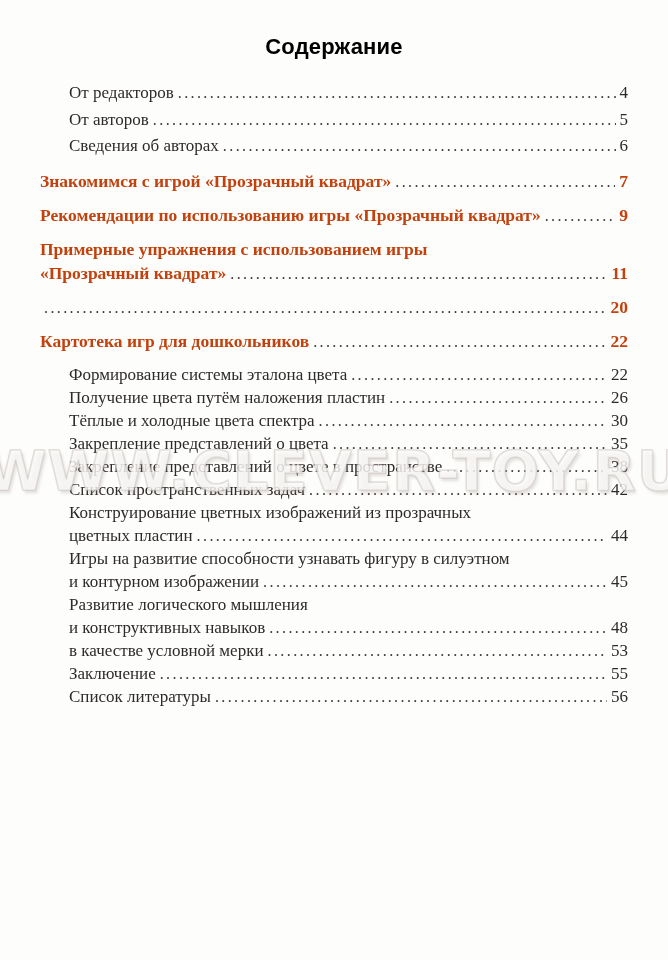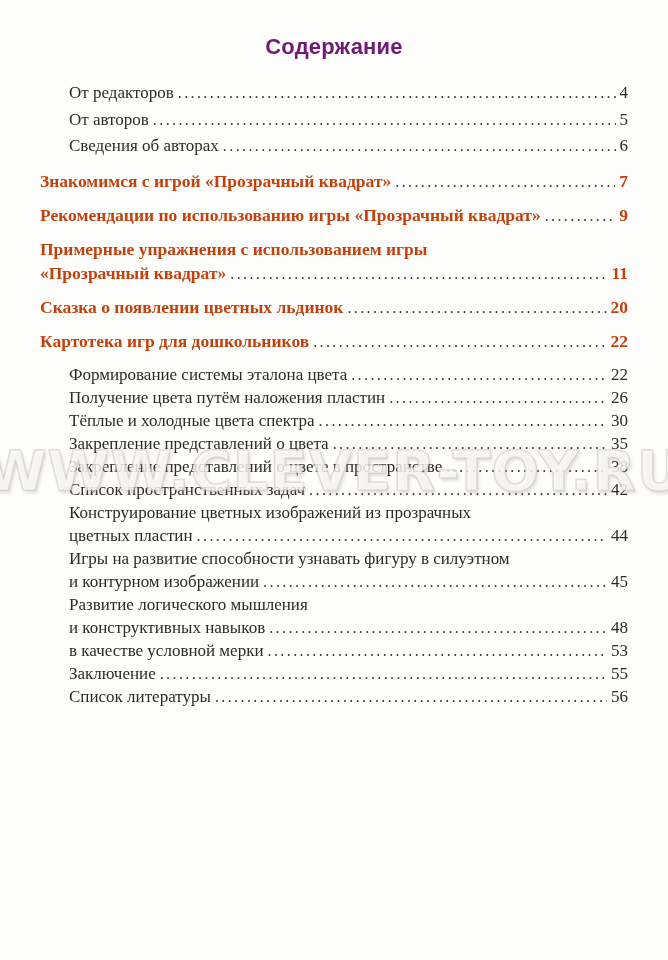--- a/index.html
+++ b/index.html
@@ -18,21 +18,21 @@
     color: #2e2a29;
   }
   .page-title {
     padding-top: 34px;
     margin: 0 0 20px 0;
     text-align: center;
     font-family: "Liberation Sans", "DejaVu Sans", sans-serif;
     font-weight: bold;
     font-size: 22px;
     letter-spacing: 0.2px;
-    color: #701a75;
+    color: #000000;
   }
   .toc {
     margin: 0 40px;
   }
   .toc-entry {
     font-size: 17px;
     line-height: 23px;
     color: #2e2a29;
   }
   
@@ -139,21 +139,20 @@
           <span class="toc-label">Примерные упражнения с использованием игры</span>
         </div>
         <div class="toc-line last">
           <span class="toc-label">«Прозрачный квадрат»</span>
           <span class="toc-dots"></span>
           <span class="toc-page">11</span>
         </div>
       </div>
       <div class="toc-entry bold">
         <div class="toc-line last">
-          <span class="toc-label">Сказка о появлении цветных льдинок</span>
           <span class="toc-dots"></span>
           <span class="toc-page">20</span>
         </div>
       </div>
       <div class="toc-entry bold">
         <div class="toc-line last">
           <span class="toc-label">Картотека игр для дошкольников</span>
           <span class="toc-dots"></span>
           <span class="toc-page">22</span>
         </div>

